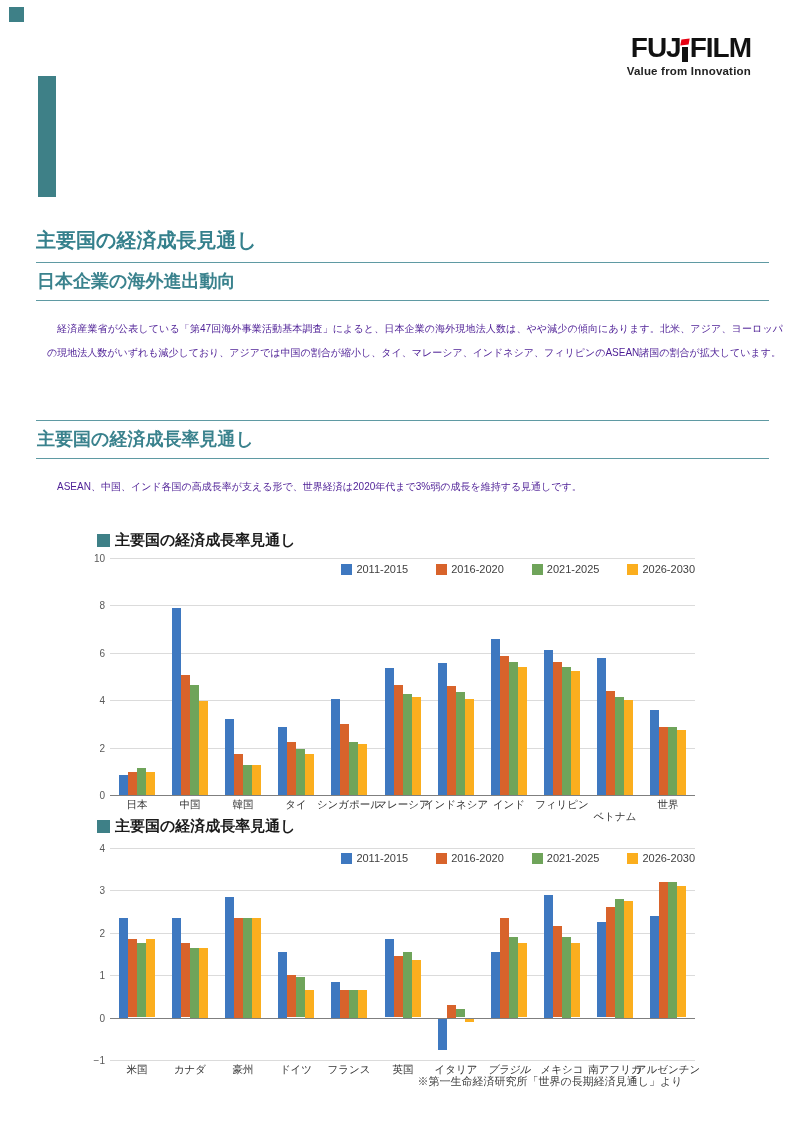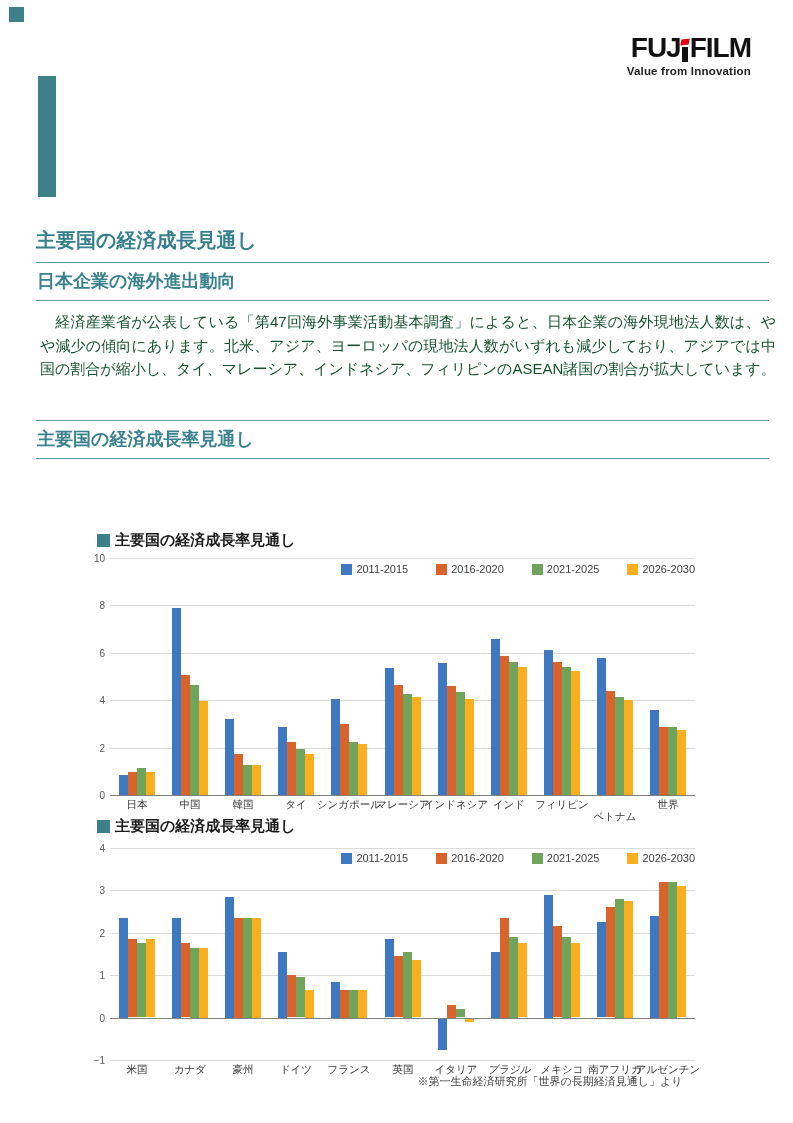--- a/index.html
+++ b/index.html
@@ -12,21 +12,21 @@
   .logo-i .stem{position:absolute;left:1px;bottom:0;width:6px;height:15px;background:#111;}
   .logo-i .dot{position:absolute;left:0px;top:1px;width:8px;height:6px;background:#e60012;transform:skewX(-18deg) rotate(-8deg);}
   .tagline{font-size:11.5px;font-weight:bold;color:#222;margin-top:3px;letter-spacing:0.2px;}
   .title-bar{position:absolute;left:38px;top:76px;width:18px;height:121px;background:#3e8087;}
   .doc-title{position:absolute;left:64px;top:106px;margin:0;font-size:40px;font-weight:bold;color:#141414;white-space:nowrap;letter-spacing:0px;}
   .h-teal{position:absolute;left:36px;top:227px;margin:0;font-size:20px;font-weight:bold;color:#35808c;}
   .ruled-h{position:absolute;left:36px;width:733px;border-top:1px solid #5f9aa3;border-bottom:1px solid #5f9aa3;
            color:#3a828d;font-weight:bold;font-size:18px;padding:6px 0 7px 1px;box-sizing:border-box;}
   .ruled-h.pos1{top:262px;}
   .ruled-h.pos2{top:420px;}
-  .para{position:absolute;left:36px;width:736px;margin:4px;font-size:15px;line-height:23.5px;color:#14532d;text-align:justify;}
+  .para{position:absolute;left:36px;width:736px;margin:11px;font-size:10px;line-height:23.5px;color:#4c1d95;text-align:justify;}
   .para.p1{top:306px;}
   .para.p2{top:381px;}
   .para.p3{top:464px;}
   .chart{position:absolute;left:95px;width:602px;}
   #chart0{top:531px;height:285px;}
   #chart1{top:817px;height:262px;}
   .chart-title-row{position:absolute;left:0;top:0;height:20px;white-space:nowrap;}
   .chart-title-sq{position:absolute;left:2px;top:3px;width:13px;height:13px;background:#3e8087;}
   .chart-title-tx{position:absolute;left:20px;top:0;font-size:15px;font-weight:bold;color:#1a1a1a;}
   .gridline{position:absolute;height:1px;background:#dbdbdb;}
@@ -59,20 +59,21 @@
   <div class="ruled-h pos1">
     <span>日本企業の海外進出動向</span>
   </div>
 
   <p class="para p1">　経済産業省が公表している「第47回海外事業活動基本調査」によると、日本企業の海外現地法人数は、やや減少の傾向にあります。北米、アジア、ヨーロッパの現地法人数がいずれも減少しており、アジアでは中国の割合が縮小し、タイ、マレーシア、インドネシア、フィリピンのASEAN諸国の割合が拡大しています。</p>
 
   <div class="ruled-h pos2">
     <span>主要国の経済成長率見通し</span>
   </div>
 
+  <p class="para p3">　ASEAN、中国、インド各国の高成長率が支える形で、世界経済は2020年代まで3%弱の成長を維持する見通しです。</p>
 
   <div class="chart" id="chart0">
       <div class="chart-title-row">
         <div class="chart-title-sq"></div>
         <div class="chart-title-tx">主要国の経済成長率見通し</div>
       </div>
       <div class="zeroline" style="left: 15px; width: 585px; top: 264px;"></div>
       <div class="ytick" style="left: -20px; top: 259px;">0</div>
       <div class="gridline" style="left: 15px; width: 585px; top: 217px;"></div>
       <div class="ytick" style="left: -20px; top: 212px;">2</div>

